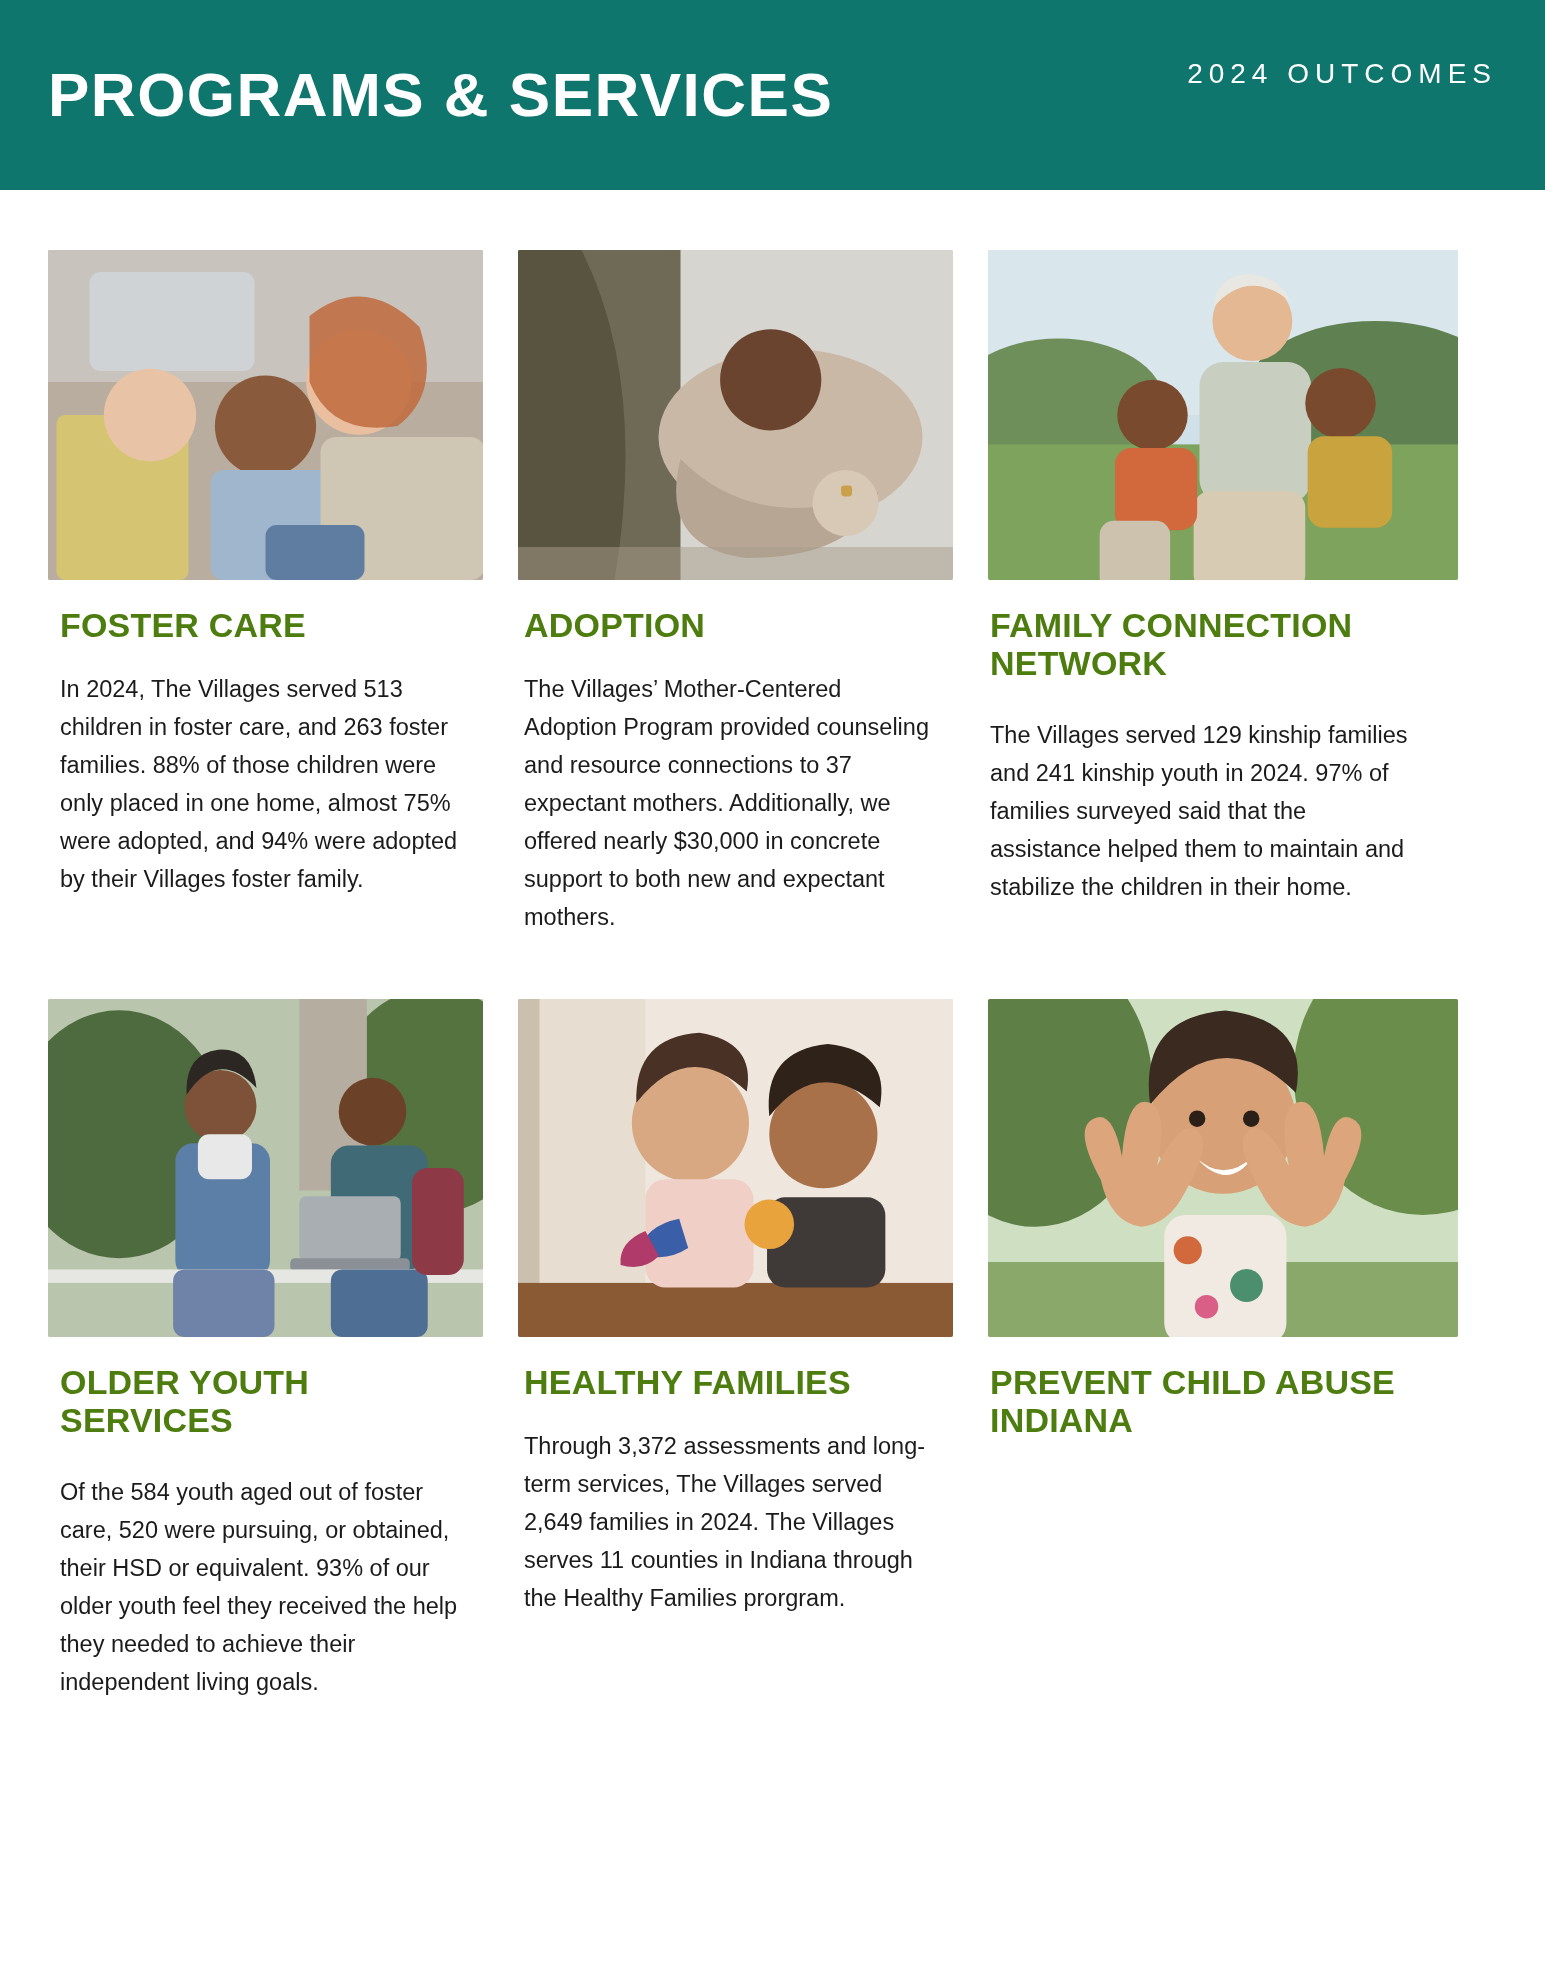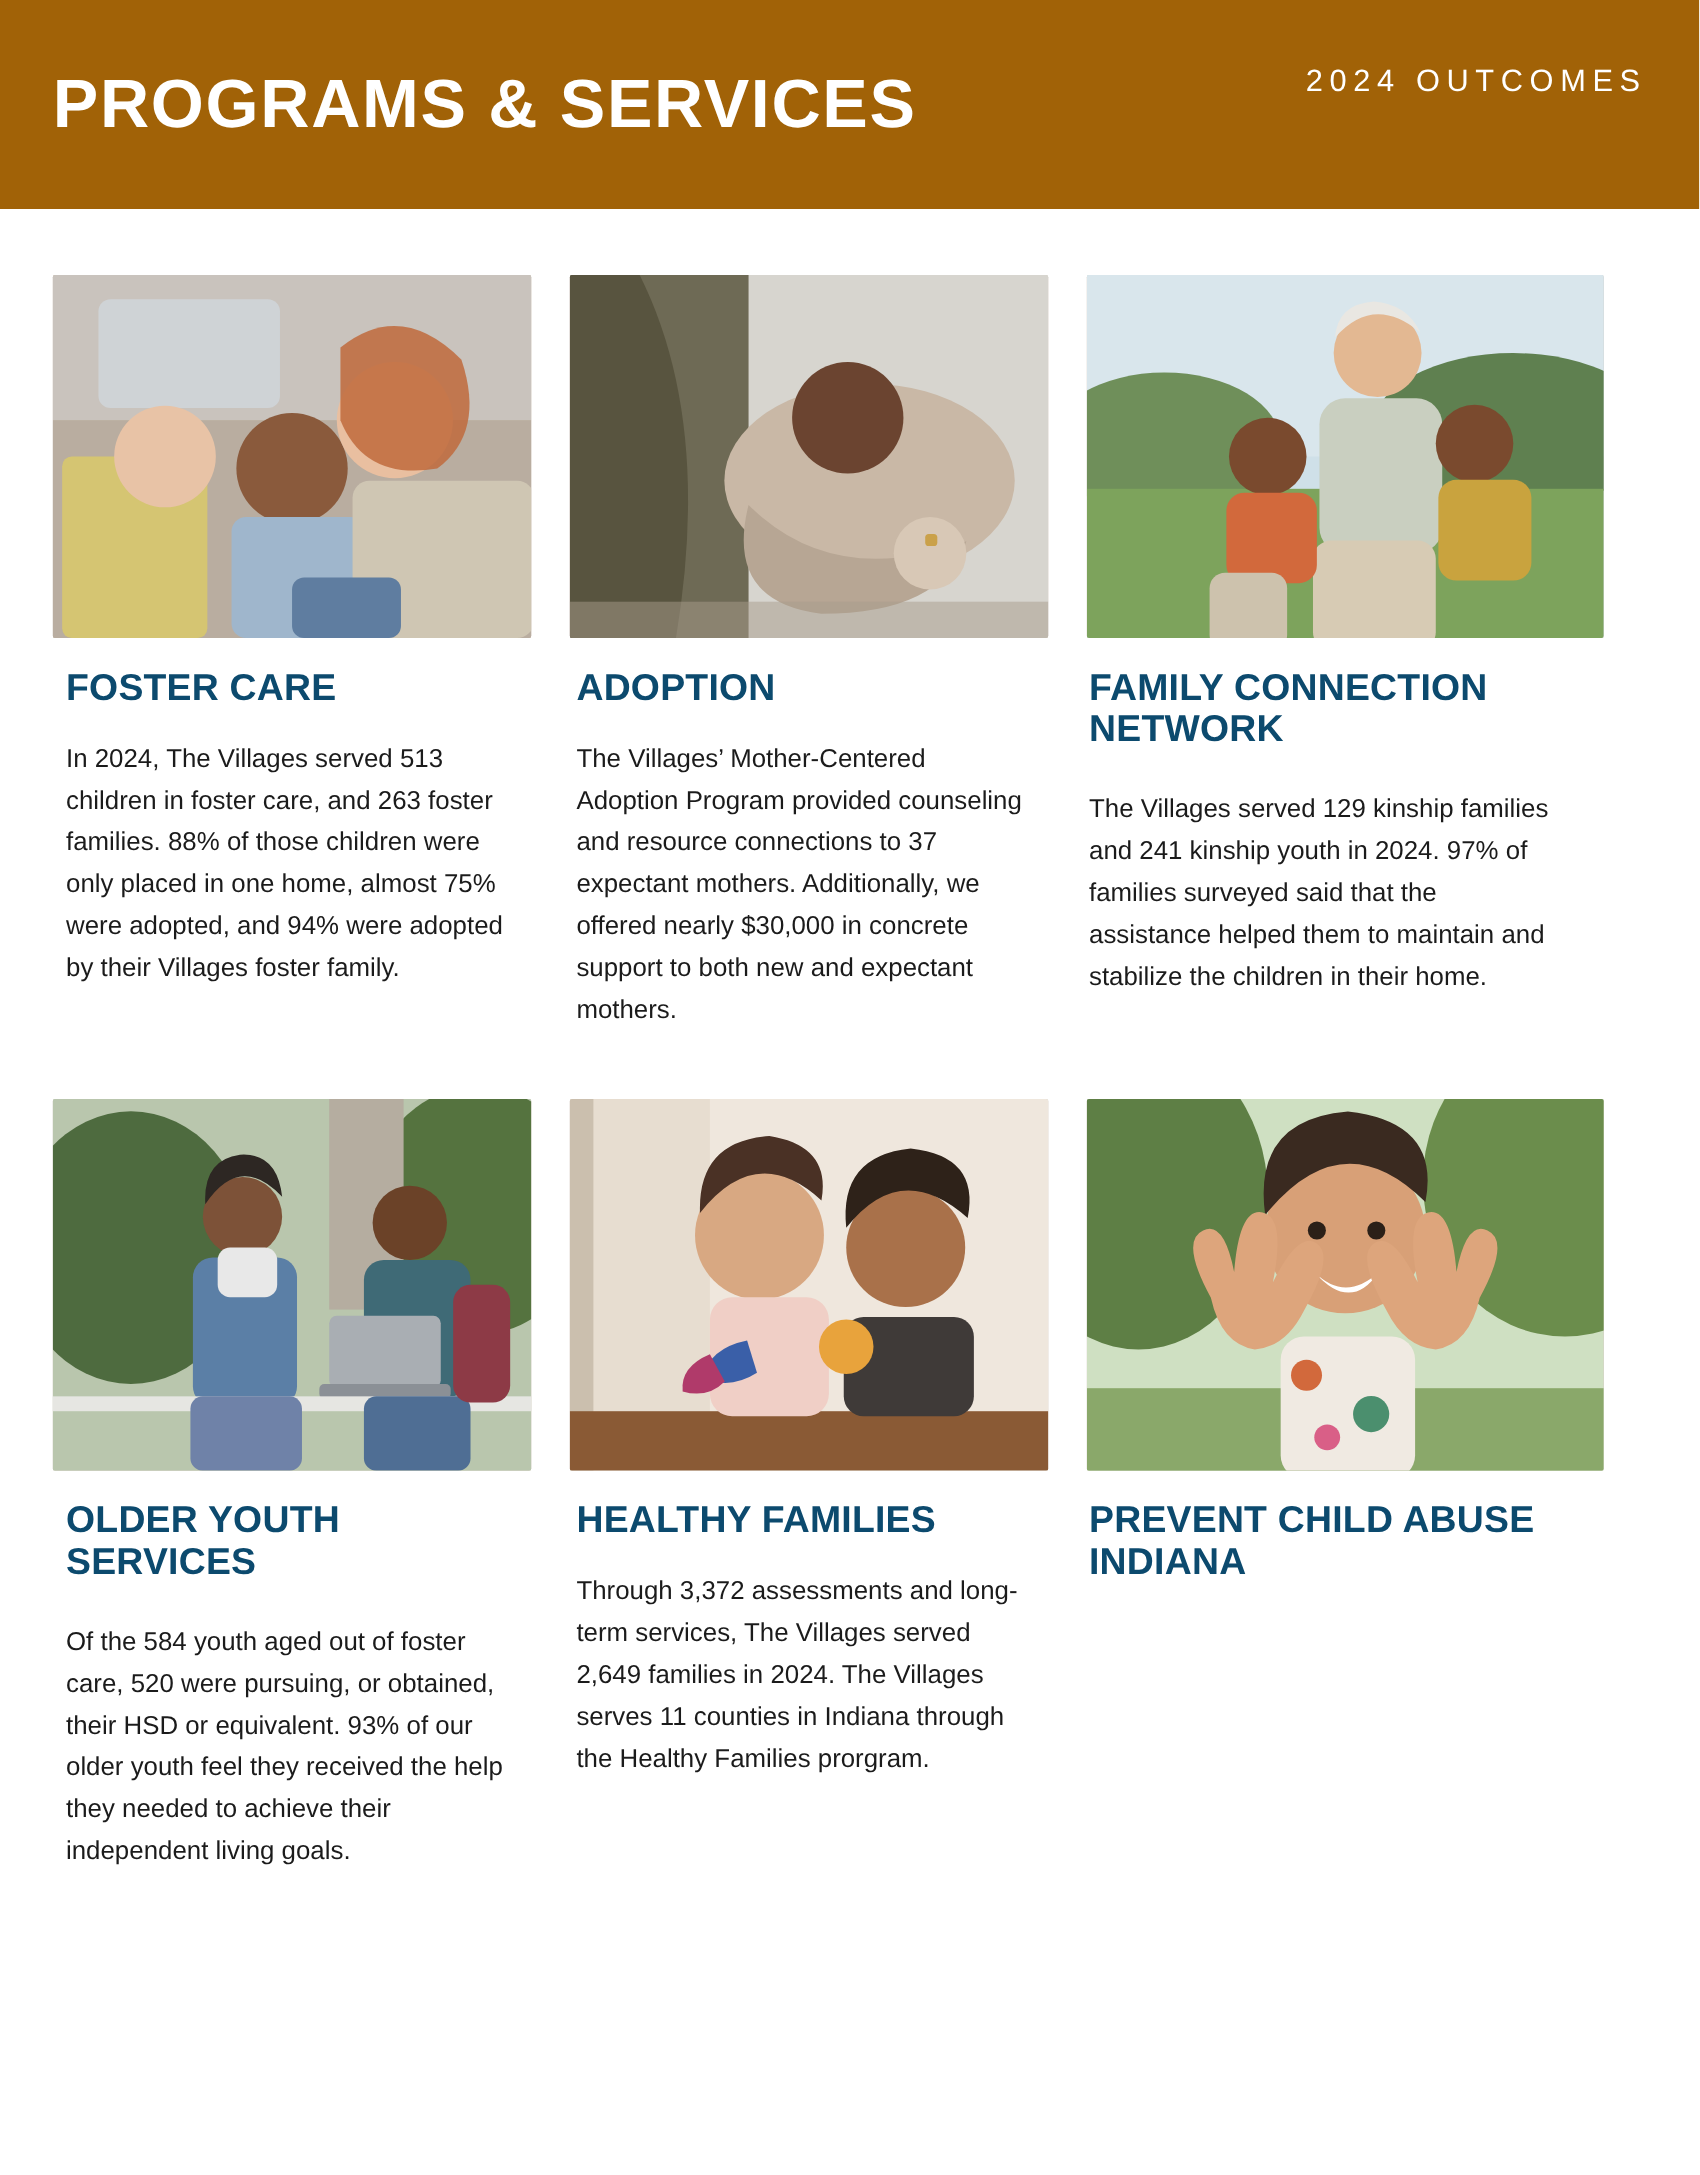--- a/index.html
+++ b/index.html
@@ -18,21 +18,21 @@
     background: #ffffff;
     overflow: hidden;
   }
 
   
   .header-band {
     position: absolute;
     top: 0; left: 0;
     width: 1545px;
     height: 190px;
-    background: #a16207;
+    background: #0f766e;
     display: flex;
     align-items: center;
   }
   .header-title {
     margin-left: 48px;
     color: #ffffff;
     font-size: 62px;
     font-weight: bold;
     letter-spacing: 1.5px;
     line-height: 1;
@@ -69,21 +69,21 @@
     height: 330px;
     border-radius: 2px;
     overflow: hidden;
     position: relative;
     background: #cfc6bb;
   }
   .card-photo svg { display: block; width: 100%; height: 100%; }
 
   .card-title {
     margin-top: 26px;
-    color: #0c4a6e;
+    color: #4d7c0f;
     font-size: 34px;
     font-weight: bold;
     line-height: 1.12;
     letter-spacing: 0.2px;
   }
 
   .card-body {
     margin-top: 26px;
     color: #1b1b1b;
     font-size: 23.5px;

